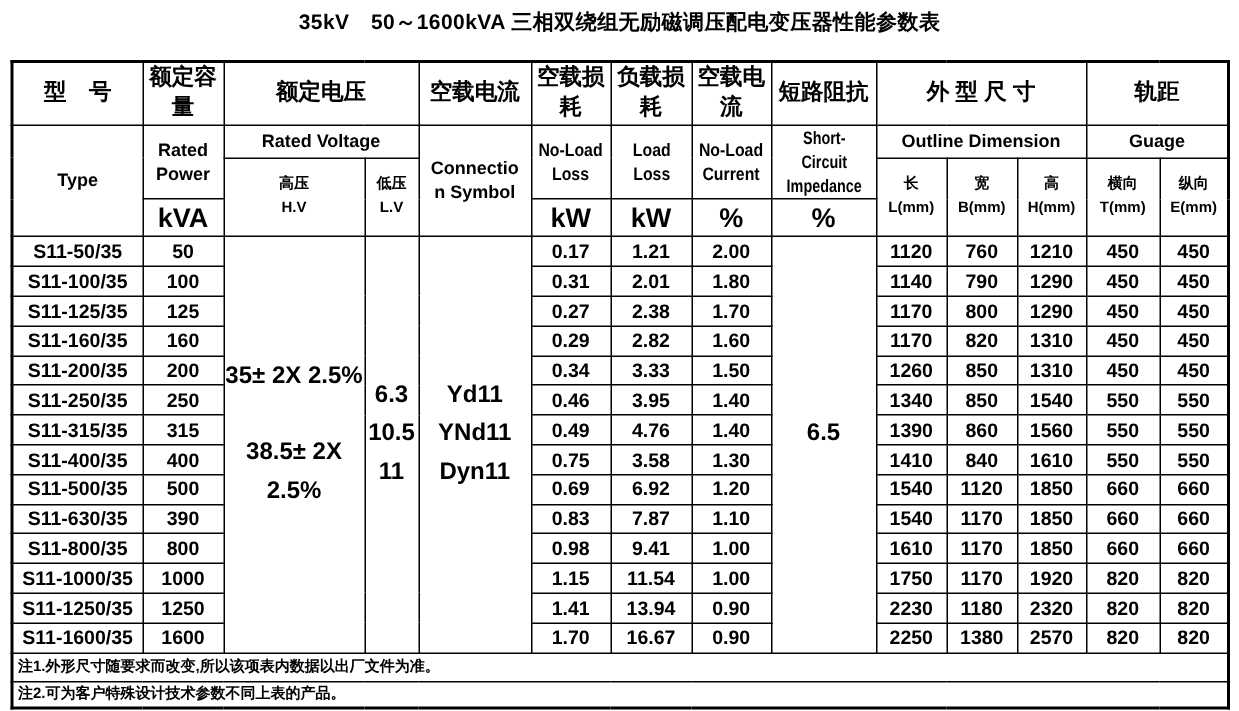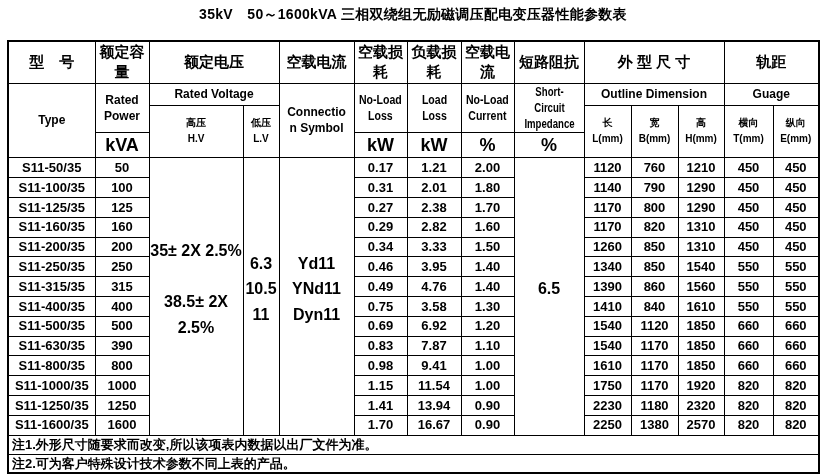--- a/index.html
+++ b/index.html
@@ -28,21 +28,21 @@
   tr.nr1 { height:19px; }
   tr.nr2 { height:18px; }
   .cn { font-size:15px; }
   .en { font-size:12px; }
   .unit { font-size:18px; }
   .pre { white-space:pre-line; }
   .sqz  { display:inline-block; transform:scaleX(0.80); white-space:pre-line; }
   .sqz9 { display:inline-block; transform:scaleX(0.88); white-space:pre-line; }
   .mix { font-size:10px; white-space:pre-line; line-height:1.6; }
   .mg { white-space:pre-line; font-size:16px; line-height:1.6; padding-bottom:15px; }
-  .note { text-align:left; padding-left:3px; font-size:13px; }
+  .note { text-align:left; padding-left:3px; font-size:10px; }
 </style>
 </head>
 <body>
 
 <div class="page">
   <div class="title-cn">35kV　50～1600kVA 三相双绕组无励磁调压配电变压器性能参数表</div>
 
   <table class="spec">
     <colgroup>
       <col style="width:87px">

